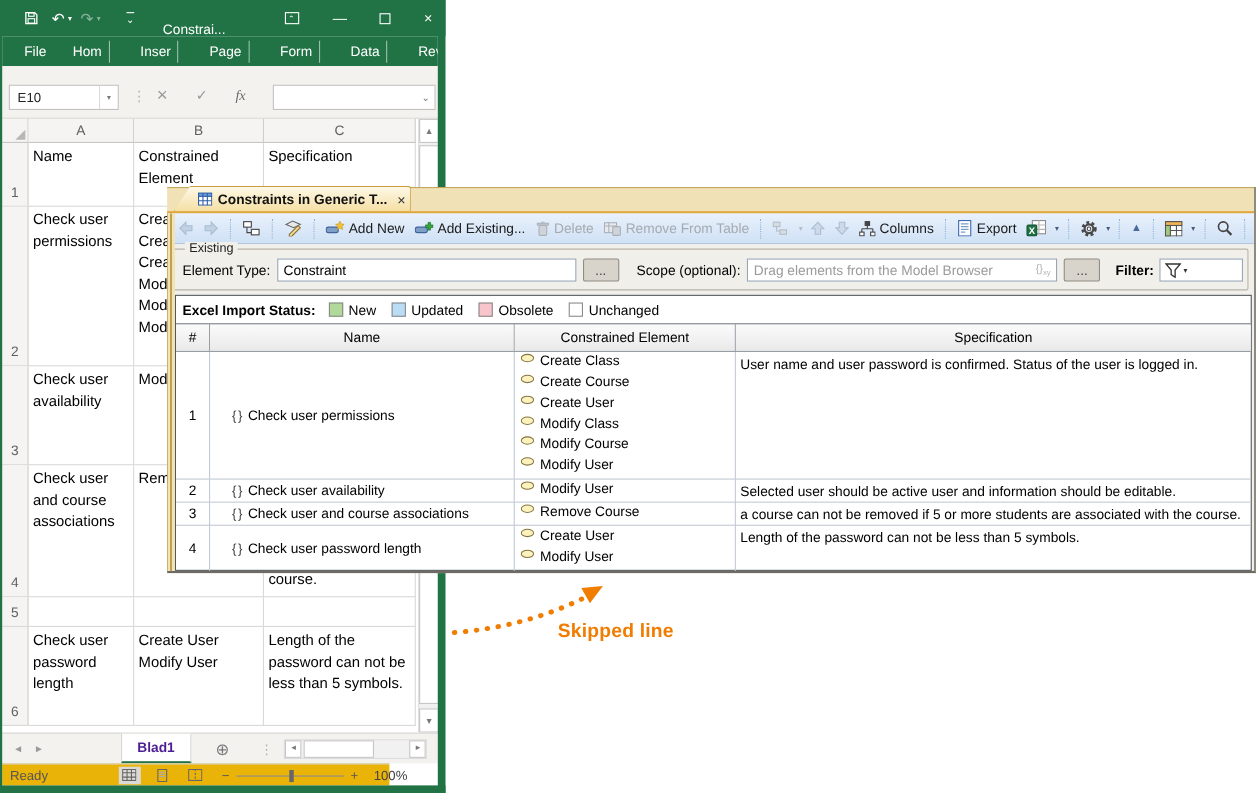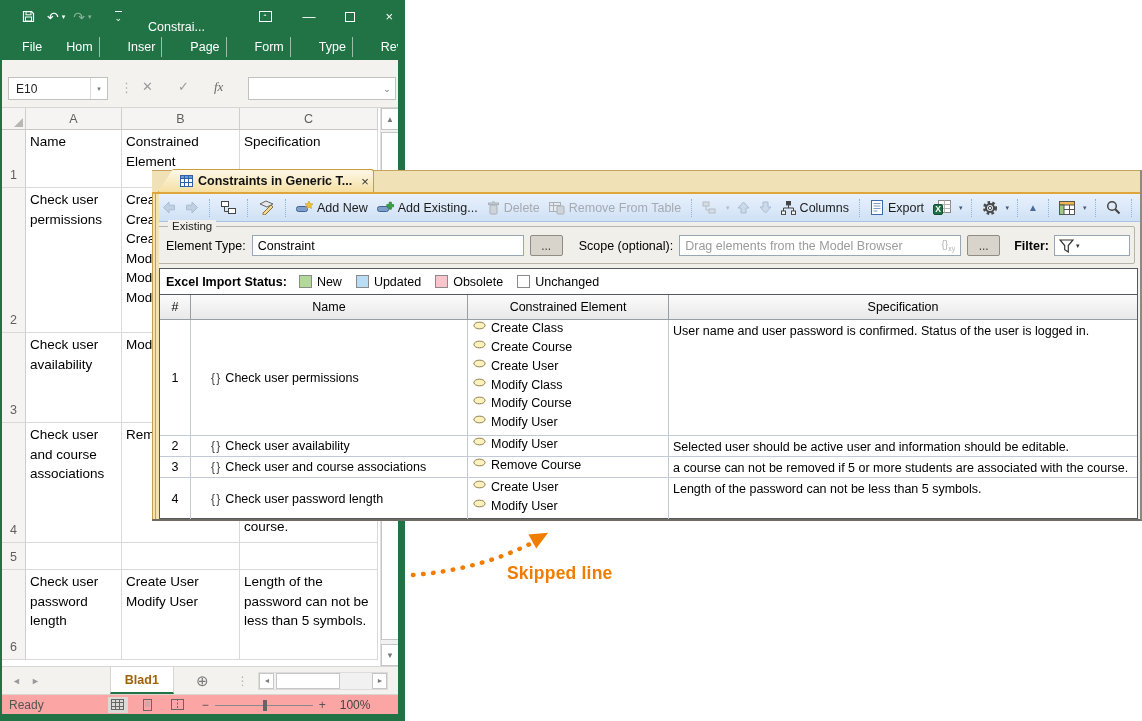--- a/index.html
+++ b/index.html
@@ -70,31 +70,31 @@
     color:#7a7a7a; font-size:8px; display:flex; align-items:center; justify-content:center; }
   .vs-up { top:0; } .vs-dn { bottom:0; }
   .vs-thumb { position:absolute; left:0; top:24px; width:18px; height:508px; background:#fff; border:1px solid #c6c6c6; }
 
   
   .xl-tabs { position:absolute; left:2px; top:666px; width:396px; height:28px; background:#f3f2ef;
     border-top:1px solid #d8d6d3; display:flex; align-items:center; font-size:12.5px; }
   .tab-nav { color:#9a9a9a; font-size:9px; letter-spacing:10px; padding-left:10px; }
   .sheettab { margin-left:60px; background:#fff; border-right:1px solid #d8d6d3; border-left:1px solid #d8d6d3;
     border-bottom:2px solid #217346; height:100%; display:flex; align-items:center; padding:0 14px;
-    color:#a16207; font-weight:bold; }
+    color:#4c1d95; font-weight:bold; }
   .addsheet { margin-left:22px; color:#7a7a7a; font-size:15px; }
   .xl-tabs .tdots { margin-left:28px; color:#b3b1ad; font-size:12px; }
   .hscroll { position:relative; margin-left:10px; width:130px; height:18px; background:#f1f1f1; border:1px solid #dcdcdc; }
   .hs-btn { position:absolute; top:0; width:15px; height:16px; background:#fff; border:1px solid #c6c6c6;
     color:#7a7a7a; font-size:7px; display:flex; align-items:center; justify-content:center; }
   .hs-l { left:0; } .hs-r { right:0; }
   .hs-thumb { position:absolute; left:17px; top:0; width:64px; height:16px; background:#fff; border:1px solid #c6c6c6; }
 
   
-  .xl-status { position:absolute; left:2px; top:694px; width:396px; height:20px; background:#fca5a5;
+  .xl-status { position:absolute; left:2px; top:694px; width:352px; height:20px; background:#eab308;
     border-top:1px solid #d8d6d3; display:flex; align-items:center; font-size:12px; color:#555; }
   .xl-status .ready { padding-left:7px; }
   .views { display:flex; gap:10px; margin-left:64px; align-items:center; }
   .vicon { width:20px; height:16px; display:flex; align-items:center; justify-content:center; }
   .vicon.active { background:#dcdad6; }
   .zoomctl { display:flex; align-items:center; margin-left:14px; gap:6px; color:#555; }
   .ztrack { position:relative; width:98px; height:12px; }
   .ztrack .zline { position:absolute; left:0; right:0; top:6px; height:1px; background:#8a8a8a; }
   .ztrack .zhandle { position:absolute; left:48px; top:1px; width:4px; height:11px; background:#666; }
   .zpct { margin-left:8px; color:#444; }
@@ -202,21 +202,21 @@
         <span class="wc wc-close">×</span>
       </div>
     </div>
 
     <div class="xl-ribbontabs">
         <span class="rtab first">File</span>
         <span class="rtab">Hom</span>
         <span class="rtab">Inser</span>
         <span class="rtab">Page</span>
         <span class="rtab">Form</span>
-        <span class="rtab">Type</span>
+        <span class="rtab">Data</span>
         <span class="rtab">Revie</span>
         <span class="rtab">View</span>
         <span class="rtab">Team</span>
         <span class="rtab">
           <svg viewBox="0 0 10 13" class="bulb">
             <circle cx="5" cy="4.6" r="3.5" fill="none" stroke="#fff"></circle>
             <path d="M3.4 9.3h3.2M3.7 11h2.6" stroke="#fff"></path>
           </svg>
           <span>Tell m</span>
         </span>

